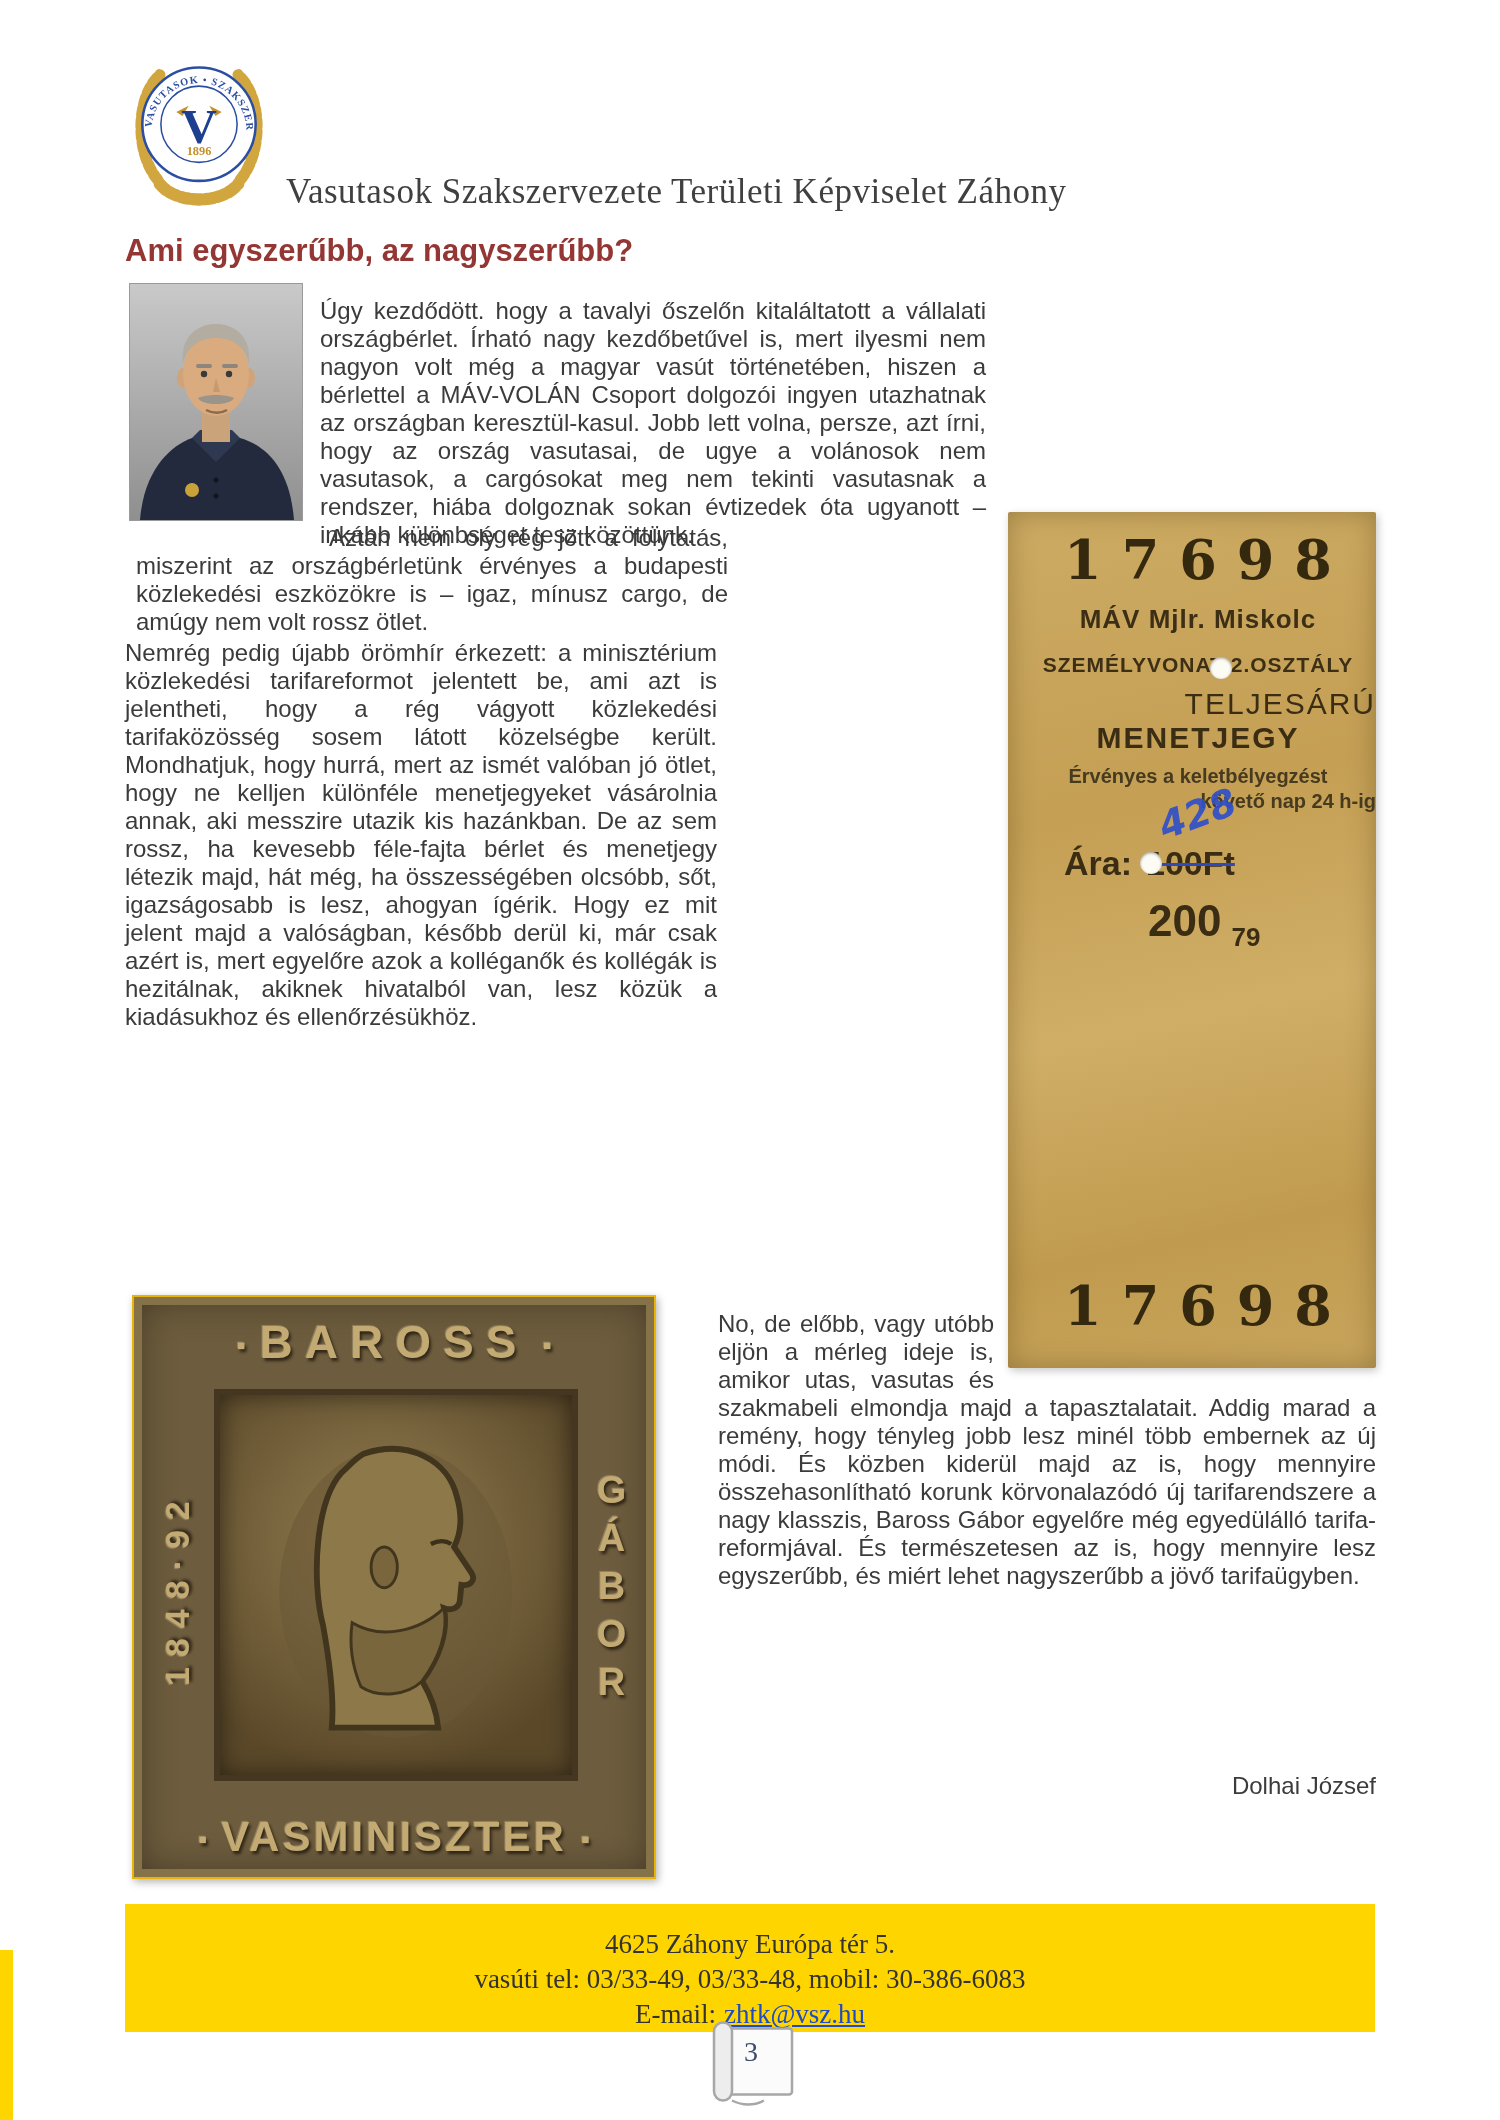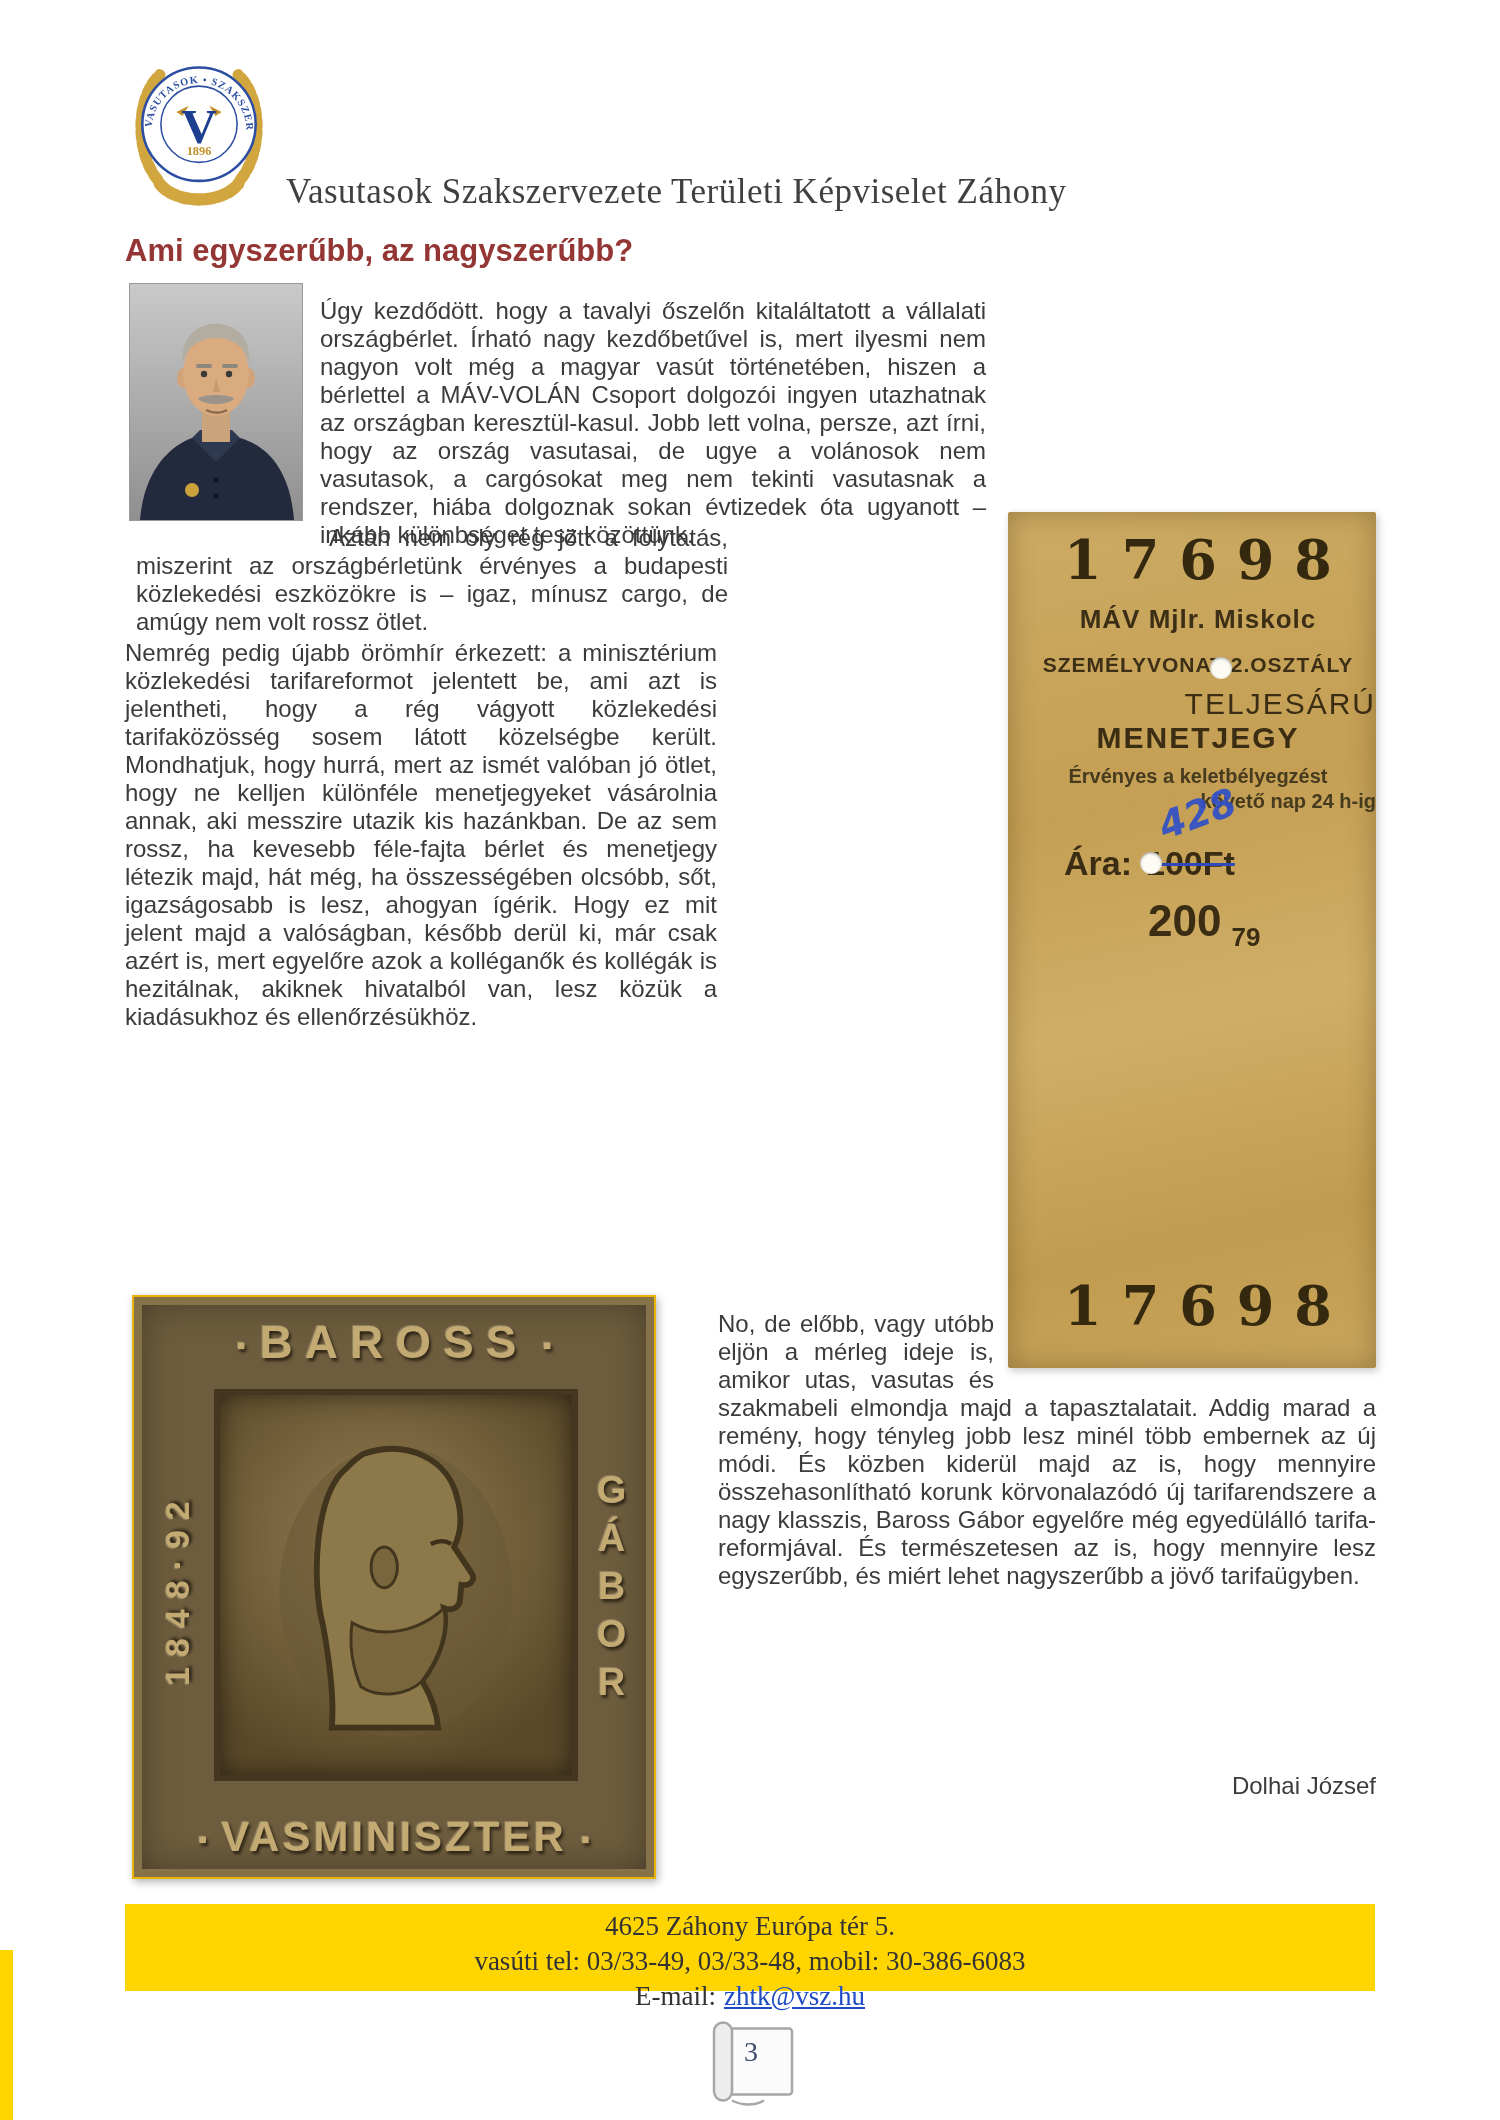--- a/index.html
+++ b/index.html
@@ -73,22 +73,22 @@
                  font-size:34px; letter-spacing:10px; }
   .plaque-right { position:absolute; right:8px; top:96px; height:392px; width:70px; display:flex; align-items:center;
                   justify-content:center; writing-mode:vertical-rl; text-orientation:upright;
                   font-size:38px; letter-spacing:6px; }
   .plaque-center { position:absolute; left:80px; top:92px; width:364px; height:392px; border:6px solid #443620;
                    background:radial-gradient(circle at 45% 38%, #937e50, #5a4829 78%);
                    box-shadow:inset 0 0 24px rgba(0,0,0,.5); display:flex; align-items:center; justify-content:center; }
   .plaque-center svg { width:88%; height:92%; }
 
   
-  .footer-bar { position:absolute; left:125px; top:1904px; width:1250px; height:87px; background:#FFD500;
-                text-align:center; font-family:"Liberation Serif",serif; color:#333333; padding-top:5px; }
+  .footer-bar { position:absolute; left:125px; top:1904px; width:1250px; height:128px; background:#FFD500;
+                text-align:center; font-family:"Liberation Serif",serif; color:#333333; padding-top:23px; }
   .f-line { font-size:27px; line-height:35px; }
   .email-link { color:#1F4CC5; text-decoration:underline; margin-left:8px; }
 
   .scroll-icon { position:absolute; left:700px; top:2016px; width:110px; height:96px; }
   .page-number { position:absolute; left:716px; top:2036px; width:70px; text-align:center;
                  font-family:"Liberation Serif",serif; font-size:28px; color:#3b4a6b; z-index:2; }
 </style>
 </head>
 <body>
 

